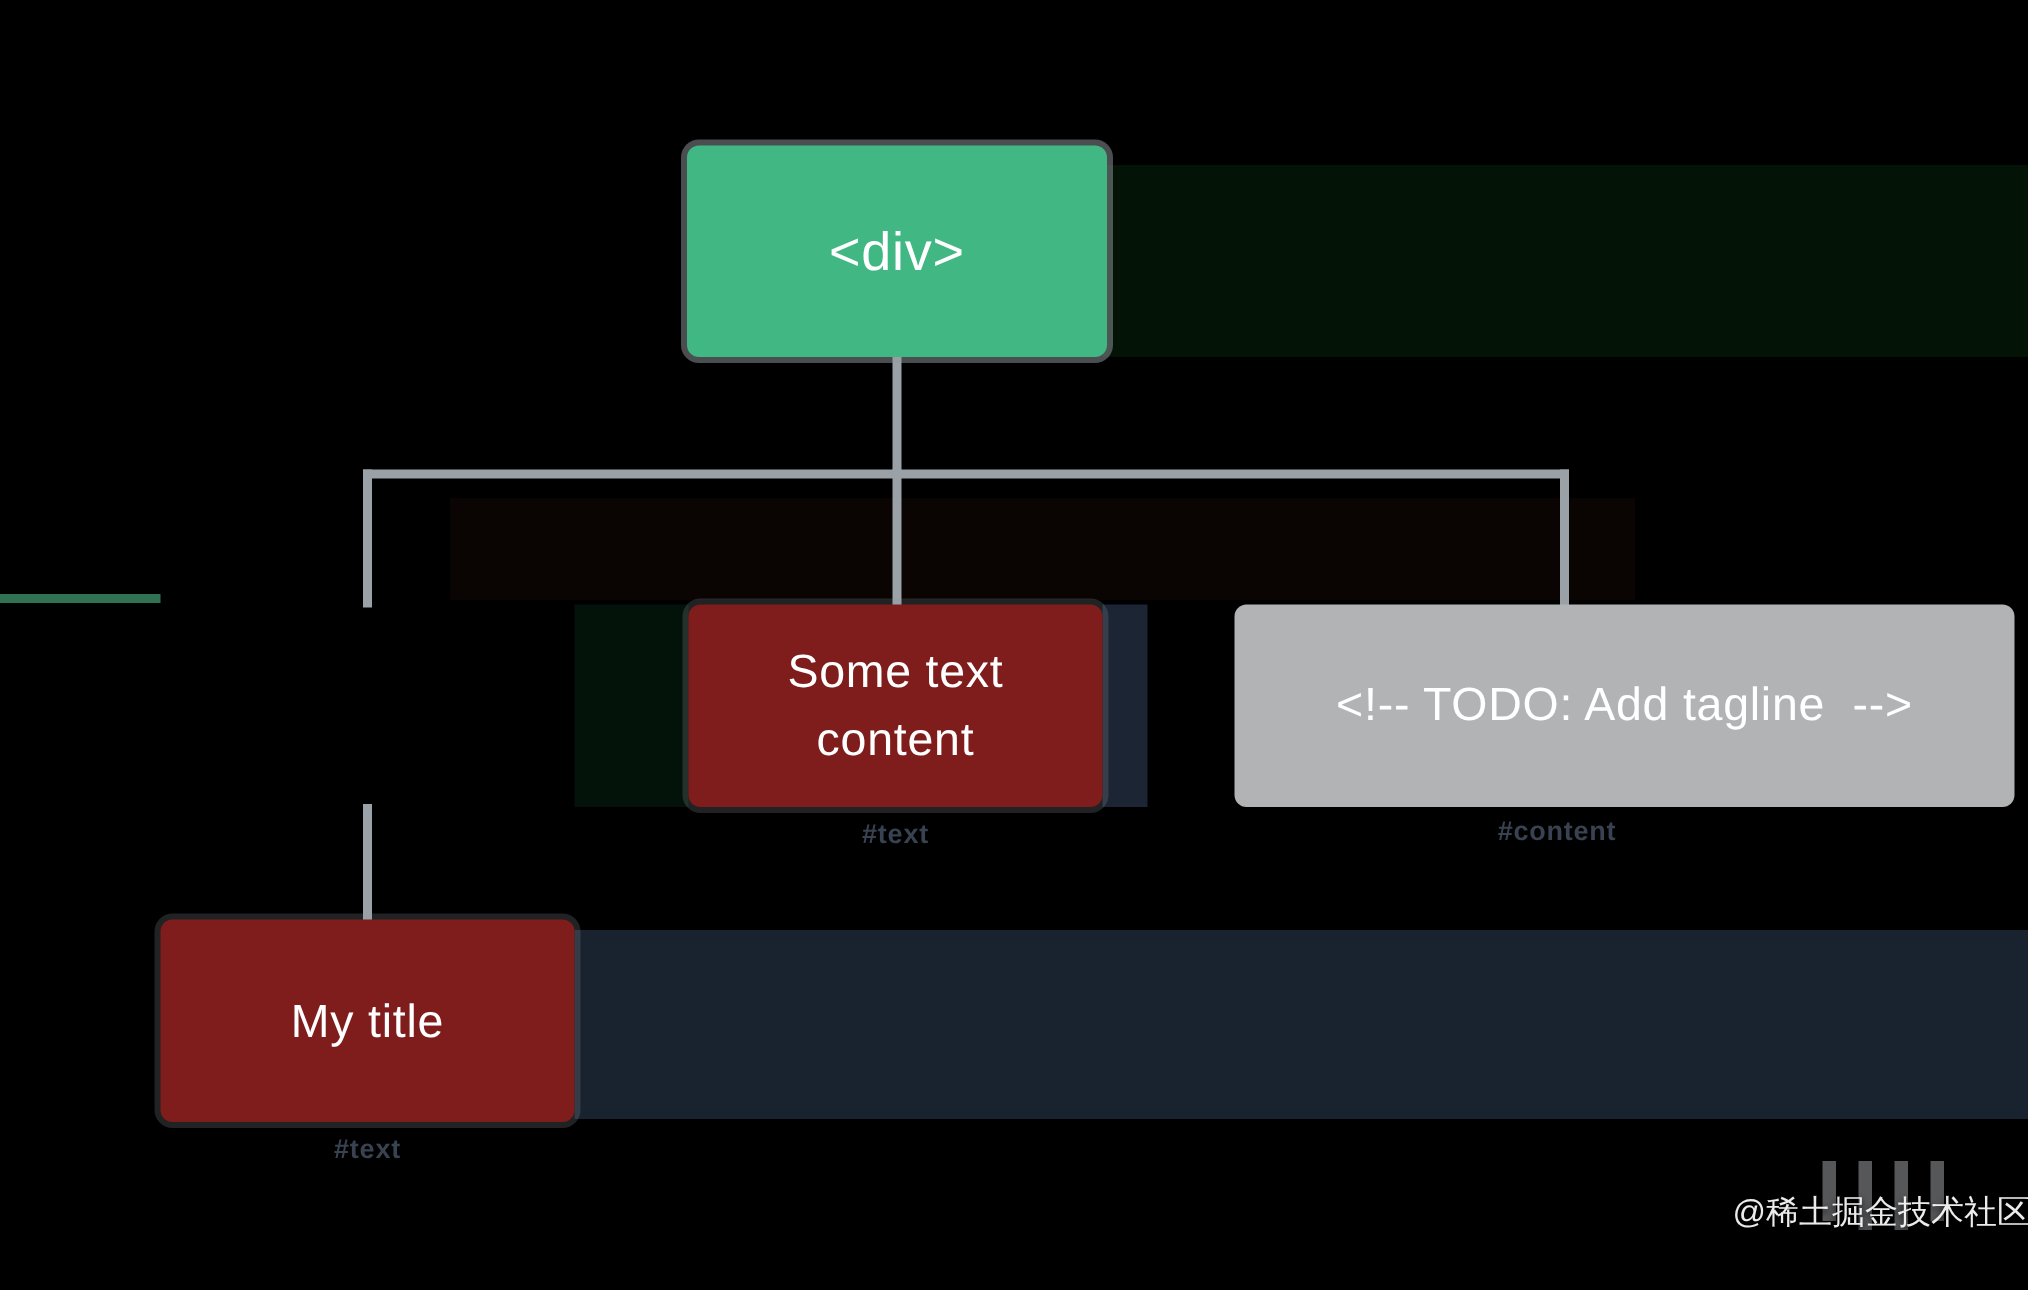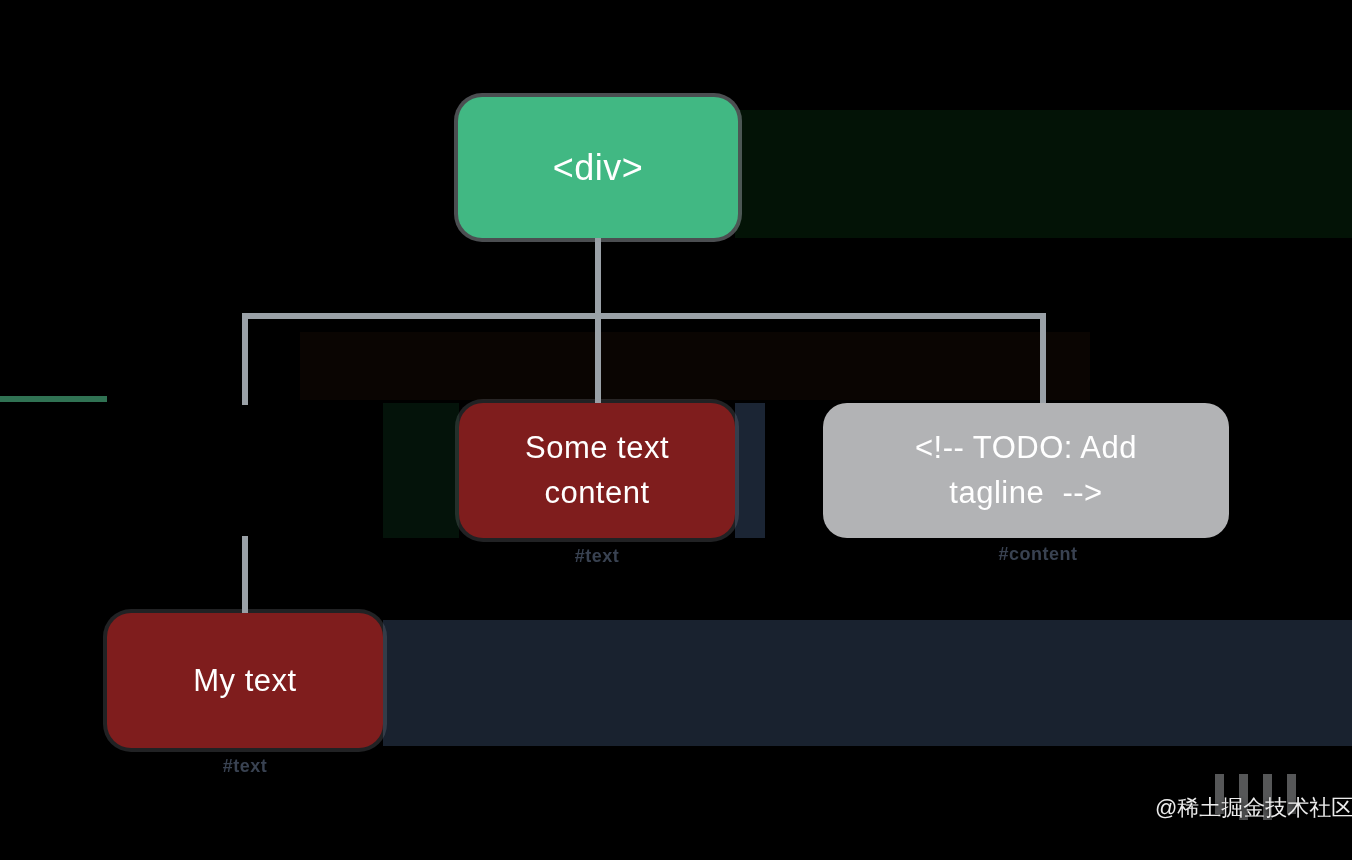--- a/index.html
+++ b/index.html
@@ -37,39 +37,39 @@
 
   
   .node {
     position: absolute;
     z-index: 3;
     display: flex;
     align-items: center;
     justify-content: center;
     text-align: center;
     color: #ffffff;
-    border-radius: 24px;
+    border-radius: 8px;
     font-weight: 500;
     letter-spacing: .5px;
   }
   .node.element {
     background: #41b883;
     box-shadow: 0 0 0 4px rgba(150,156,162,.5);
   }
   .node.textnode {
     background: #7f1d1d;
     box-shadow: 0 0 0 4px rgba(150,156,162,.22);
   }
   .node.commentnode {
     background: #b2b3b5;
   }
   #node-div     { left: 458px; top: 97px;  width: 280px; height: 141px; font-size: 36px; }
   #node-h1      { left: 107px; top: 403px; width: 276px; height: 135px; font-size: 36px; }
   #node-text    { left: 459px; top: 403px; width: 276px; height: 135px; font-size: 31px; line-height: 1.42; padding: 0 18px; box-sizing: border-box; }
-  #node-comment { left: 823px; top: 403px; width: 406px; height: 135px; font-size: 31px; line-height: 1.42; padding: 0 44px; box-sizing: border-box; white-space: pre-wrap; }
+  #node-comment { left: 823px; top: 403px; width: 520px; height: 135px; font-size: 31px; line-height: 1.42; padding: 0 44px; box-sizing: border-box; white-space: pre-wrap; }
   #node-title   { left: 107px; top: 613px; width: 276px; height: 135px; font-size: 31px; }
 
   
   .ghost-label {
     position: absolute;
     z-index: 1;
     color: #434e60;
     font-size: 18px;
     font-weight: 600;
     text-align: center;
@@ -132,21 +132,21 @@
   <div class="line line-drop-right"></div>
   <div class="line line-h1-child"></div>
 
   <div class="ghost-label" id="label-text-mid">#text</div>
   <div class="ghost-label" id="label-comment">#content</div>
   <div class="ghost-label" id="label-text-title">#text</div>
 
   <div class="node element" id="node-div">&lt;div&gt;</div>
   <div class="node textnode" id="node-text">Some text content</div>
   <div class="node commentnode" id="node-comment">&lt;!-- TODO: Add tagline  --&gt;</div>
-  <div class="node textnode" id="node-title">My text</div>
+  <div class="node textnode" id="node-title">My title</div>
 
   <div id="watermark">
     <div class="bars">
       <div class="bar"></div>
         <div class="bar"></div>
         <div class="bar"></div>
         <div class="bar"></div>
     </div>
     <div class="wm-text">@稀土掘金技术社区</div>
   </div>

